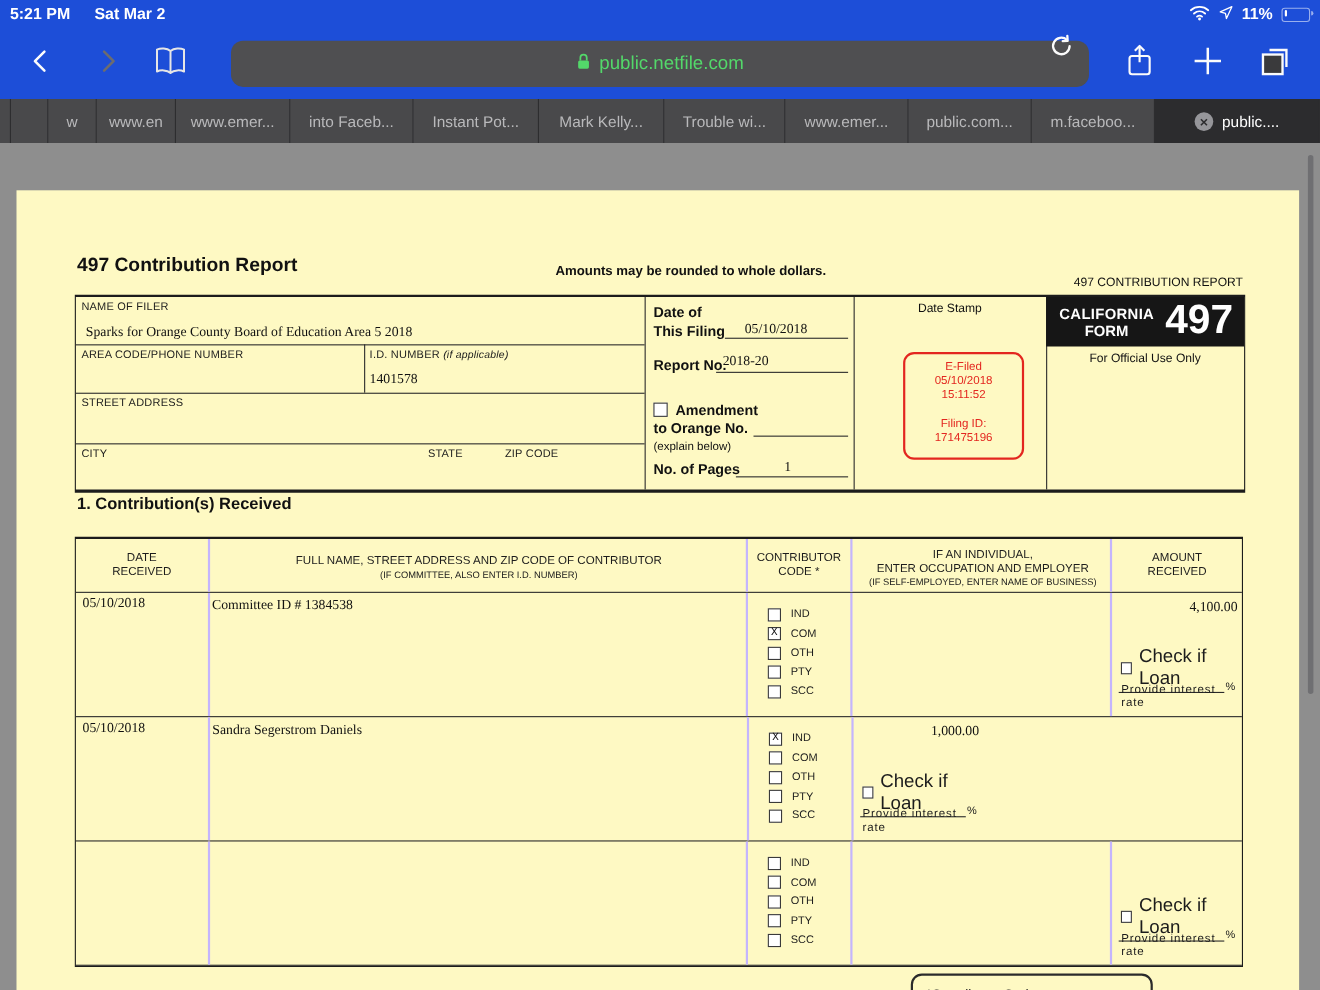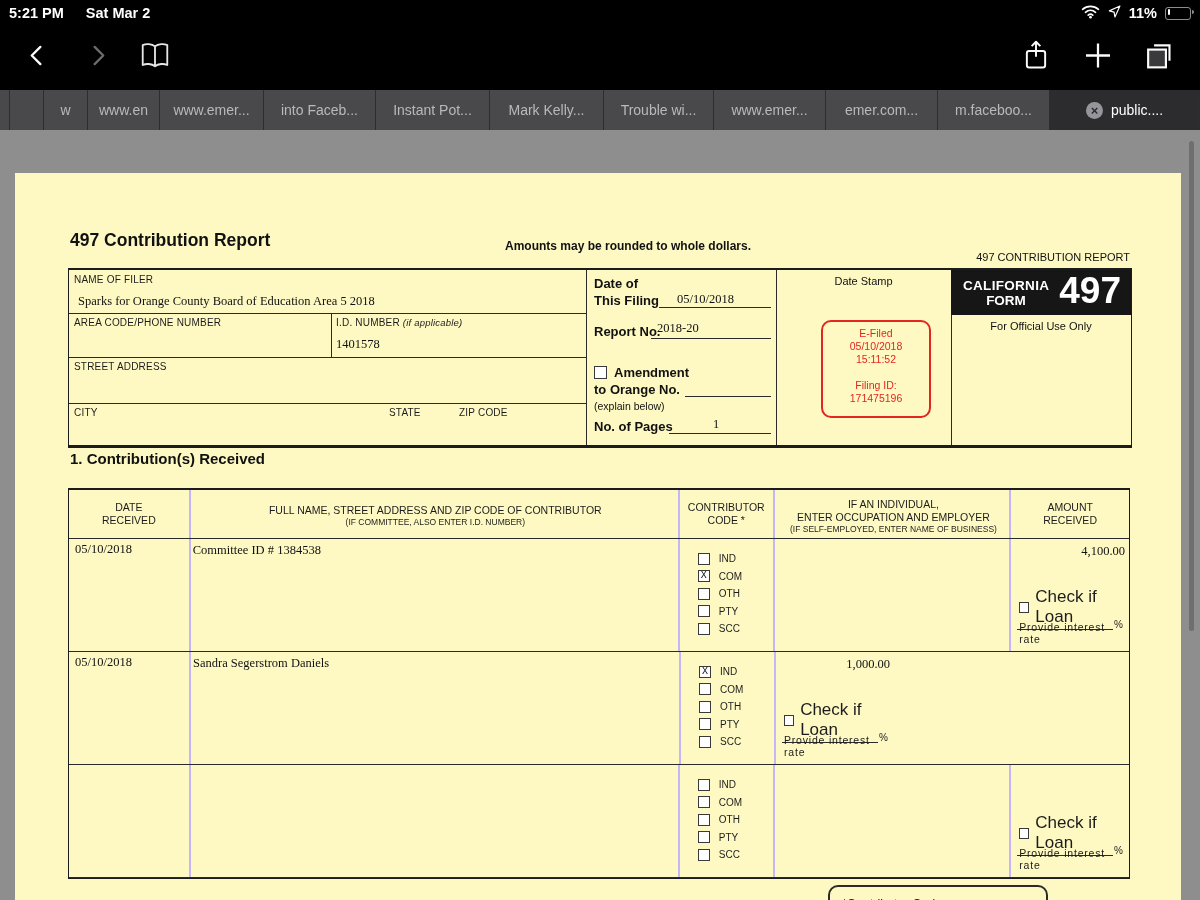--- a/index.html
+++ b/index.html
@@ -1,18 +1,18 @@
 <!DOCTYPE html>
 <html><head>
 <meta charset="utf-8">
 <style>
   html,body{margin:0;padding:0;}
   .screen{position:relative;width:1200px;height:900px;overflow:hidden;background:#8e8e8e;font-family:"Liberation Sans",sans-serif;}
   
-  .chrome{position:absolute;top:0;left:0;width:1200px;height:90px;background:#000000;}
+  .chrome{position:absolute;top:0;left:0;width:1200px;height:90px;background:#1d4ed8;}
   .status-bar{position:absolute;top:0;left:0;width:100%;height:24px;display:flex;align-items:center;justify-content:space-between;padding:2px 9px 0 9px;box-sizing:border-box;color:#fff;font-size:14.5px;font-weight:600;}
   .sb-left{display:flex;gap:22px;}
   .sb-right{display:flex;align-items:center;gap:8px;font-weight:600;}
   .battery{position:relative;width:24px;height:11px;border:1px solid rgba(255,255,255,.55);border-radius:3px;}
   .battery .fill{position:absolute;left:1.5px;top:1.5px;width:2.5px;height:6px;background:#fff;border-radius:1px;}
   .battery .nub{position:absolute;right:-3.5px;top:2.5px;width:2px;height:4px;background:rgba(255,255,255,.55);border-radius:0 2px 2px 0;}
   .toolbar{position:absolute;top:24px;left:0;width:100%;height:66px;}
   .tb-ic{position:absolute;top:50%;transform:translateY(-50%);background:none;border:none;padding:0;cursor:default;}
   .urlbar{position:absolute;left:210px;top:13px;width:780px;height:42px;background:#4f4f51;border-radius:11px;display:flex;align-items:center;justify-content:center;gap:8px;color:#53d86a;font-size:17px;}
   .reload{position:absolute;right:12px;top:9px;}
@@ -101,20 +101,31 @@
       <button class="tb-ic" style="left:26px"><svg width="23" height="26" viewBox="0 0 24 24">
             <path d="M15 3 L6 12 L15 21" fill="none" stroke="#fbfbfb" stroke-width="2.4" stroke-linecap="round" stroke-linejoin="round"></path>
           </svg></button>
       <button class="tb-ic" style="left:86px"><svg width="23" height="26" viewBox="0 0 24 24">
             <path d="M9 3 L18 12 L9 21" fill="none" stroke="#6c6c6f" stroke-width="2.4" stroke-linecap="round" stroke-linejoin="round"></path>
           </svg></button>
       <button class="tb-ic" style="left:138px"><svg width="34" height="28" viewBox="0 0 30 26">
             <path d="M15 4.5 C12 1.9 6.6 1.9 3.6 3.3 V21.8 C6.6 20.4 12 20.4 15 23 C18 20.4 23.4 20.4 26.4 21.8 V3.3 C23.4 1.9 18 1.9 15 4.5 Z M15 4.5 V23" fill="none" stroke="#e6e6e6" stroke-width="1.7" stroke-linejoin="round"></path>
           </svg></button>
 
+      <div class="urlbar">
+        <span><svg width="13" height="16" viewBox="0 0 13 16">
+              <path d="M3.6 7 V4.6 a2.9 2.9 0 0 1 5.8 0 V7" fill="none" stroke="#53d86a" stroke-width="1.6"></path>
+              <rect x="1.6" y="7" width="9.8" height="7.4" rx="1.4" fill="#53d86a"></rect>
+            </svg></span>
+        <span>public.netfile.com</span>
+        <button class="tb-ic reload" style="top:8px"><svg width="25" height="26" viewBox="0 0 24 24">
+              <path d="M18.6 10.5 A7.2 7.2 0 1 1 16.2 5" fill="none" stroke="#fbfbfb" stroke-width="2" stroke-linecap="round"></path>
+              <path d="M16.6 1.6 L16.9 5.9 L12.6 6.2" fill="none" stroke="#fbfbfb" stroke-width="2" stroke-linecap="round" stroke-linejoin="round"></path>
+            </svg></button>
+      </div>
 
       <button class="tb-ic" style="left:1022px"><svg width="28" height="32" viewBox="0 0 24 28">
             <rect x="4" y="10" width="16" height="14.5" rx="2" fill="none" stroke="#fbfbfb" stroke-width="1.7"></rect>
             <path d="M12 15 V2.6" stroke="#fbfbfb" stroke-width="1.7" fill="none"></path>
             <path d="M8.2 5.8 L12 2 L15.8 5.8" fill="none" stroke="#fbfbfb" stroke-width="1.7" stroke-linejoin="round"></path>
           </svg></button>
       <button class="tb-ic" style="left:1082px"><svg width="32" height="32" viewBox="0 0 24 24">
             <path d="M12 3 V21 M3 12 H21" stroke="#fbfbfb" stroke-width="1.7"></path>
           </svg></button>
       <button class="tb-ic" style="left:1144px"><svg width="32" height="32" viewBox="0 0 27 27">
@@ -145,21 +156,21 @@
     <div class="tab" style="width:114px">
         <span>Mark Kelly...</span>
       </div>
     <div class="tab" style="width:110px">
         <span>Trouble wi...</span>
       </div>
     <div class="tab" style="width:112px">
         <span>www.emer...</span>
       </div>
     <div class="tab" style="width:112px">
-        <span>emer.com...</span>
+        <span>public.com...</span>
       </div>
     <div class="tab" style="width:112px">
         <span>m.faceboo...</span>
       </div>
     <div class="tab active" style="width:150px">
         <span class="tab-close">×</span>
         <span>public....</span>
       </div>
   </div>
 

